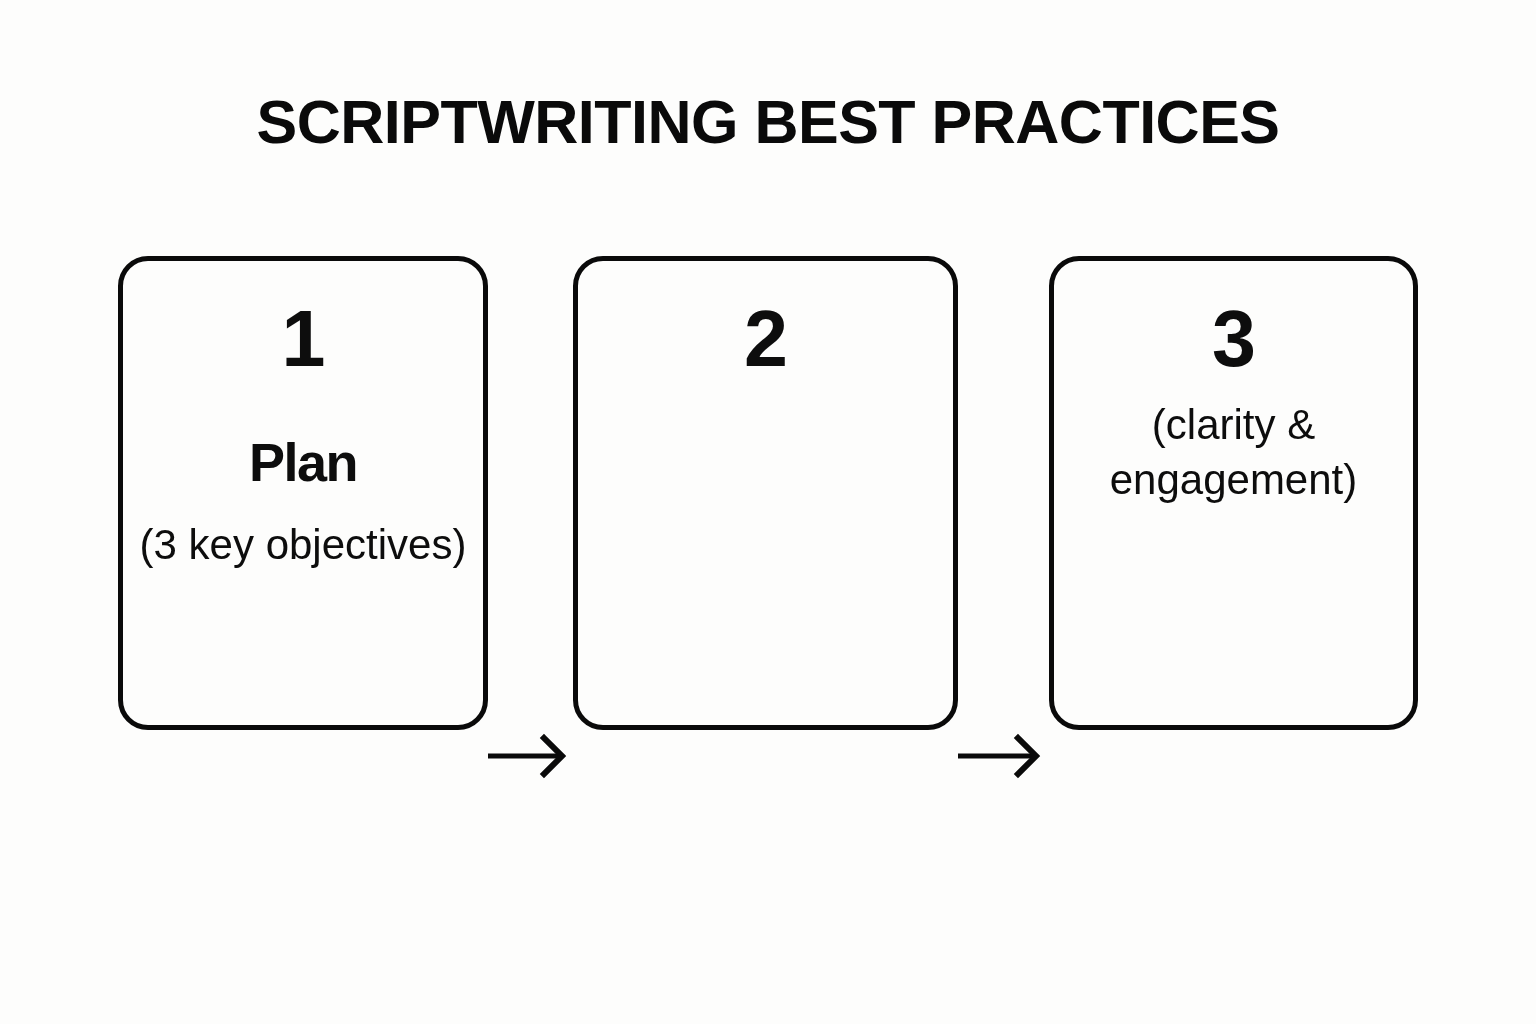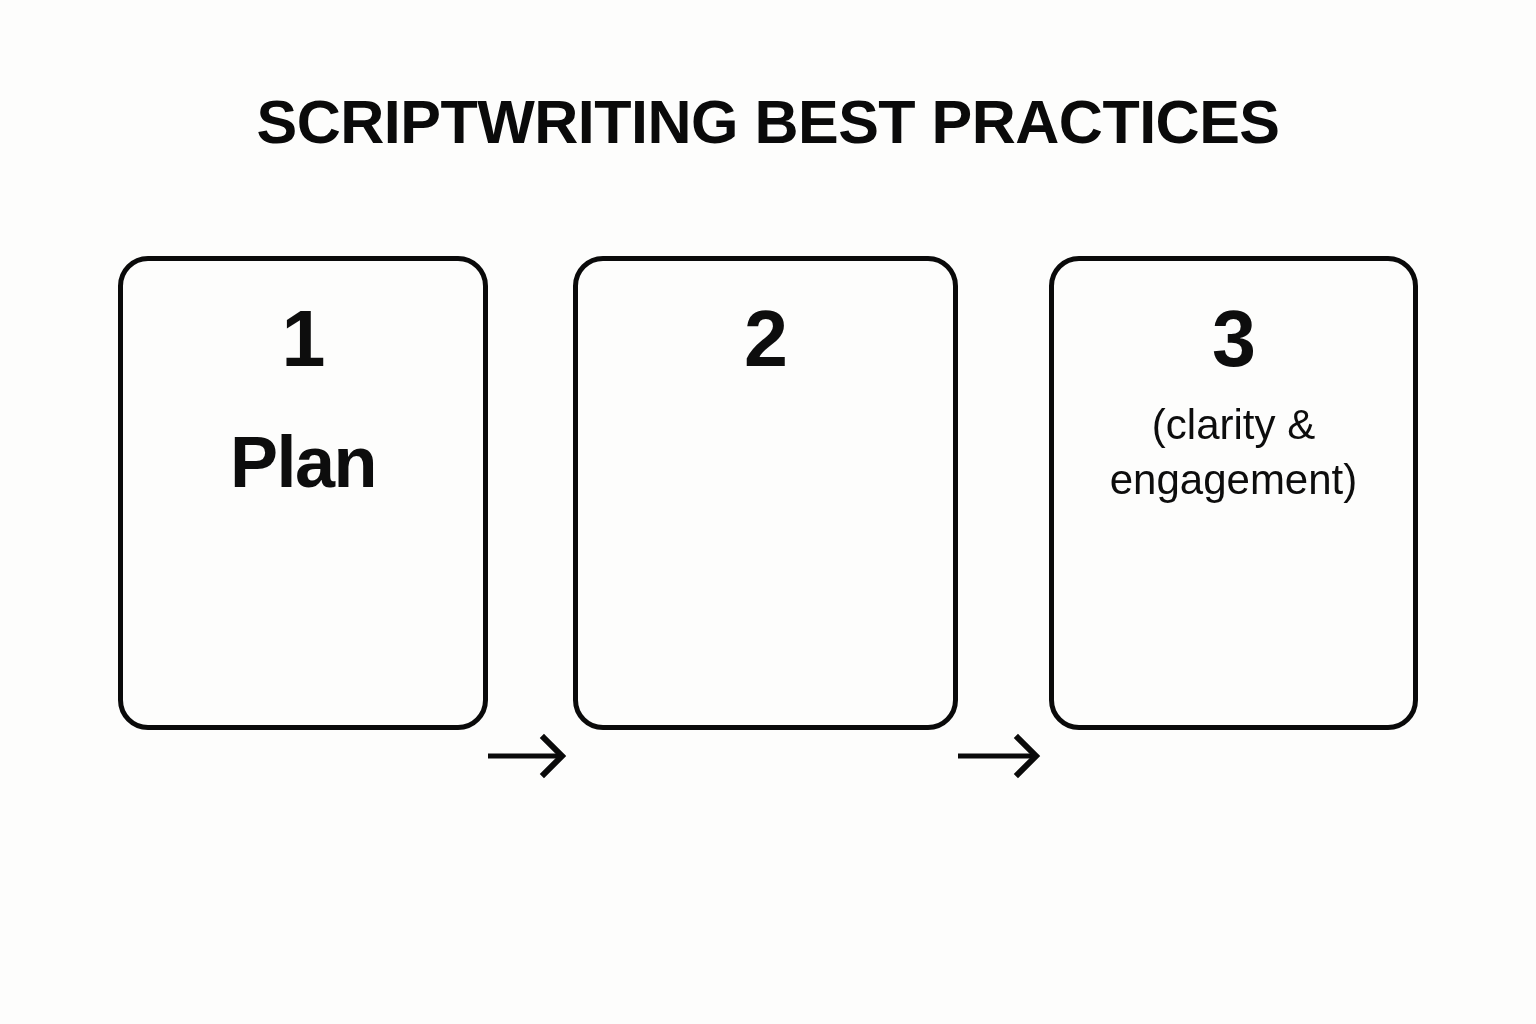--- a/index.html
+++ b/index.html
@@ -65,21 +65,21 @@
   .card-number {
     margin-top: 38px;
     font-size: 79px;
     font-weight: 700;
     line-height: 80px;
     letter-spacing: -1px;
   }
 
   .card-label {
     margin-top: 46px;
-    font-size: 72px;
+    font-size: 54px;
     font-weight: 700;
     line-height: 74px;
     letter-spacing: -1.5px;
   }
 
   .card-detail {
     margin-top: 18px;
     font-size: 42px;
     font-weight: 400;
     line-height: 55px;
@@ -102,20 +102,21 @@
 
 <div class="canvas">
 
   <div class="page-title">SCRIPTWRITING BEST PRACTICES</div>
 
   <div class="flow">
 
     <div class="card card-1">
       <div class="card-number">1</div>
       <div class="card-label">Plan</div>
+      <div class="card-detail">(3 key objectives)</div>
     </div>
 
     <div class="arrow arrow-1">
       <svg width="90" height="60" viewBox="0 0 90 60" fill="none">
         <path d="M2 30 H74" stroke="#0a0a0a" stroke-width="5" stroke-linecap="butt"></path>
         <path d="M58 12 L76 30 L58 48" stroke="#0a0a0a" stroke-width="6" stroke-linecap="square" stroke-linejoin="miter" fill="none"></path>
       </svg>
     </div>
 
     <div class="card card-2">

